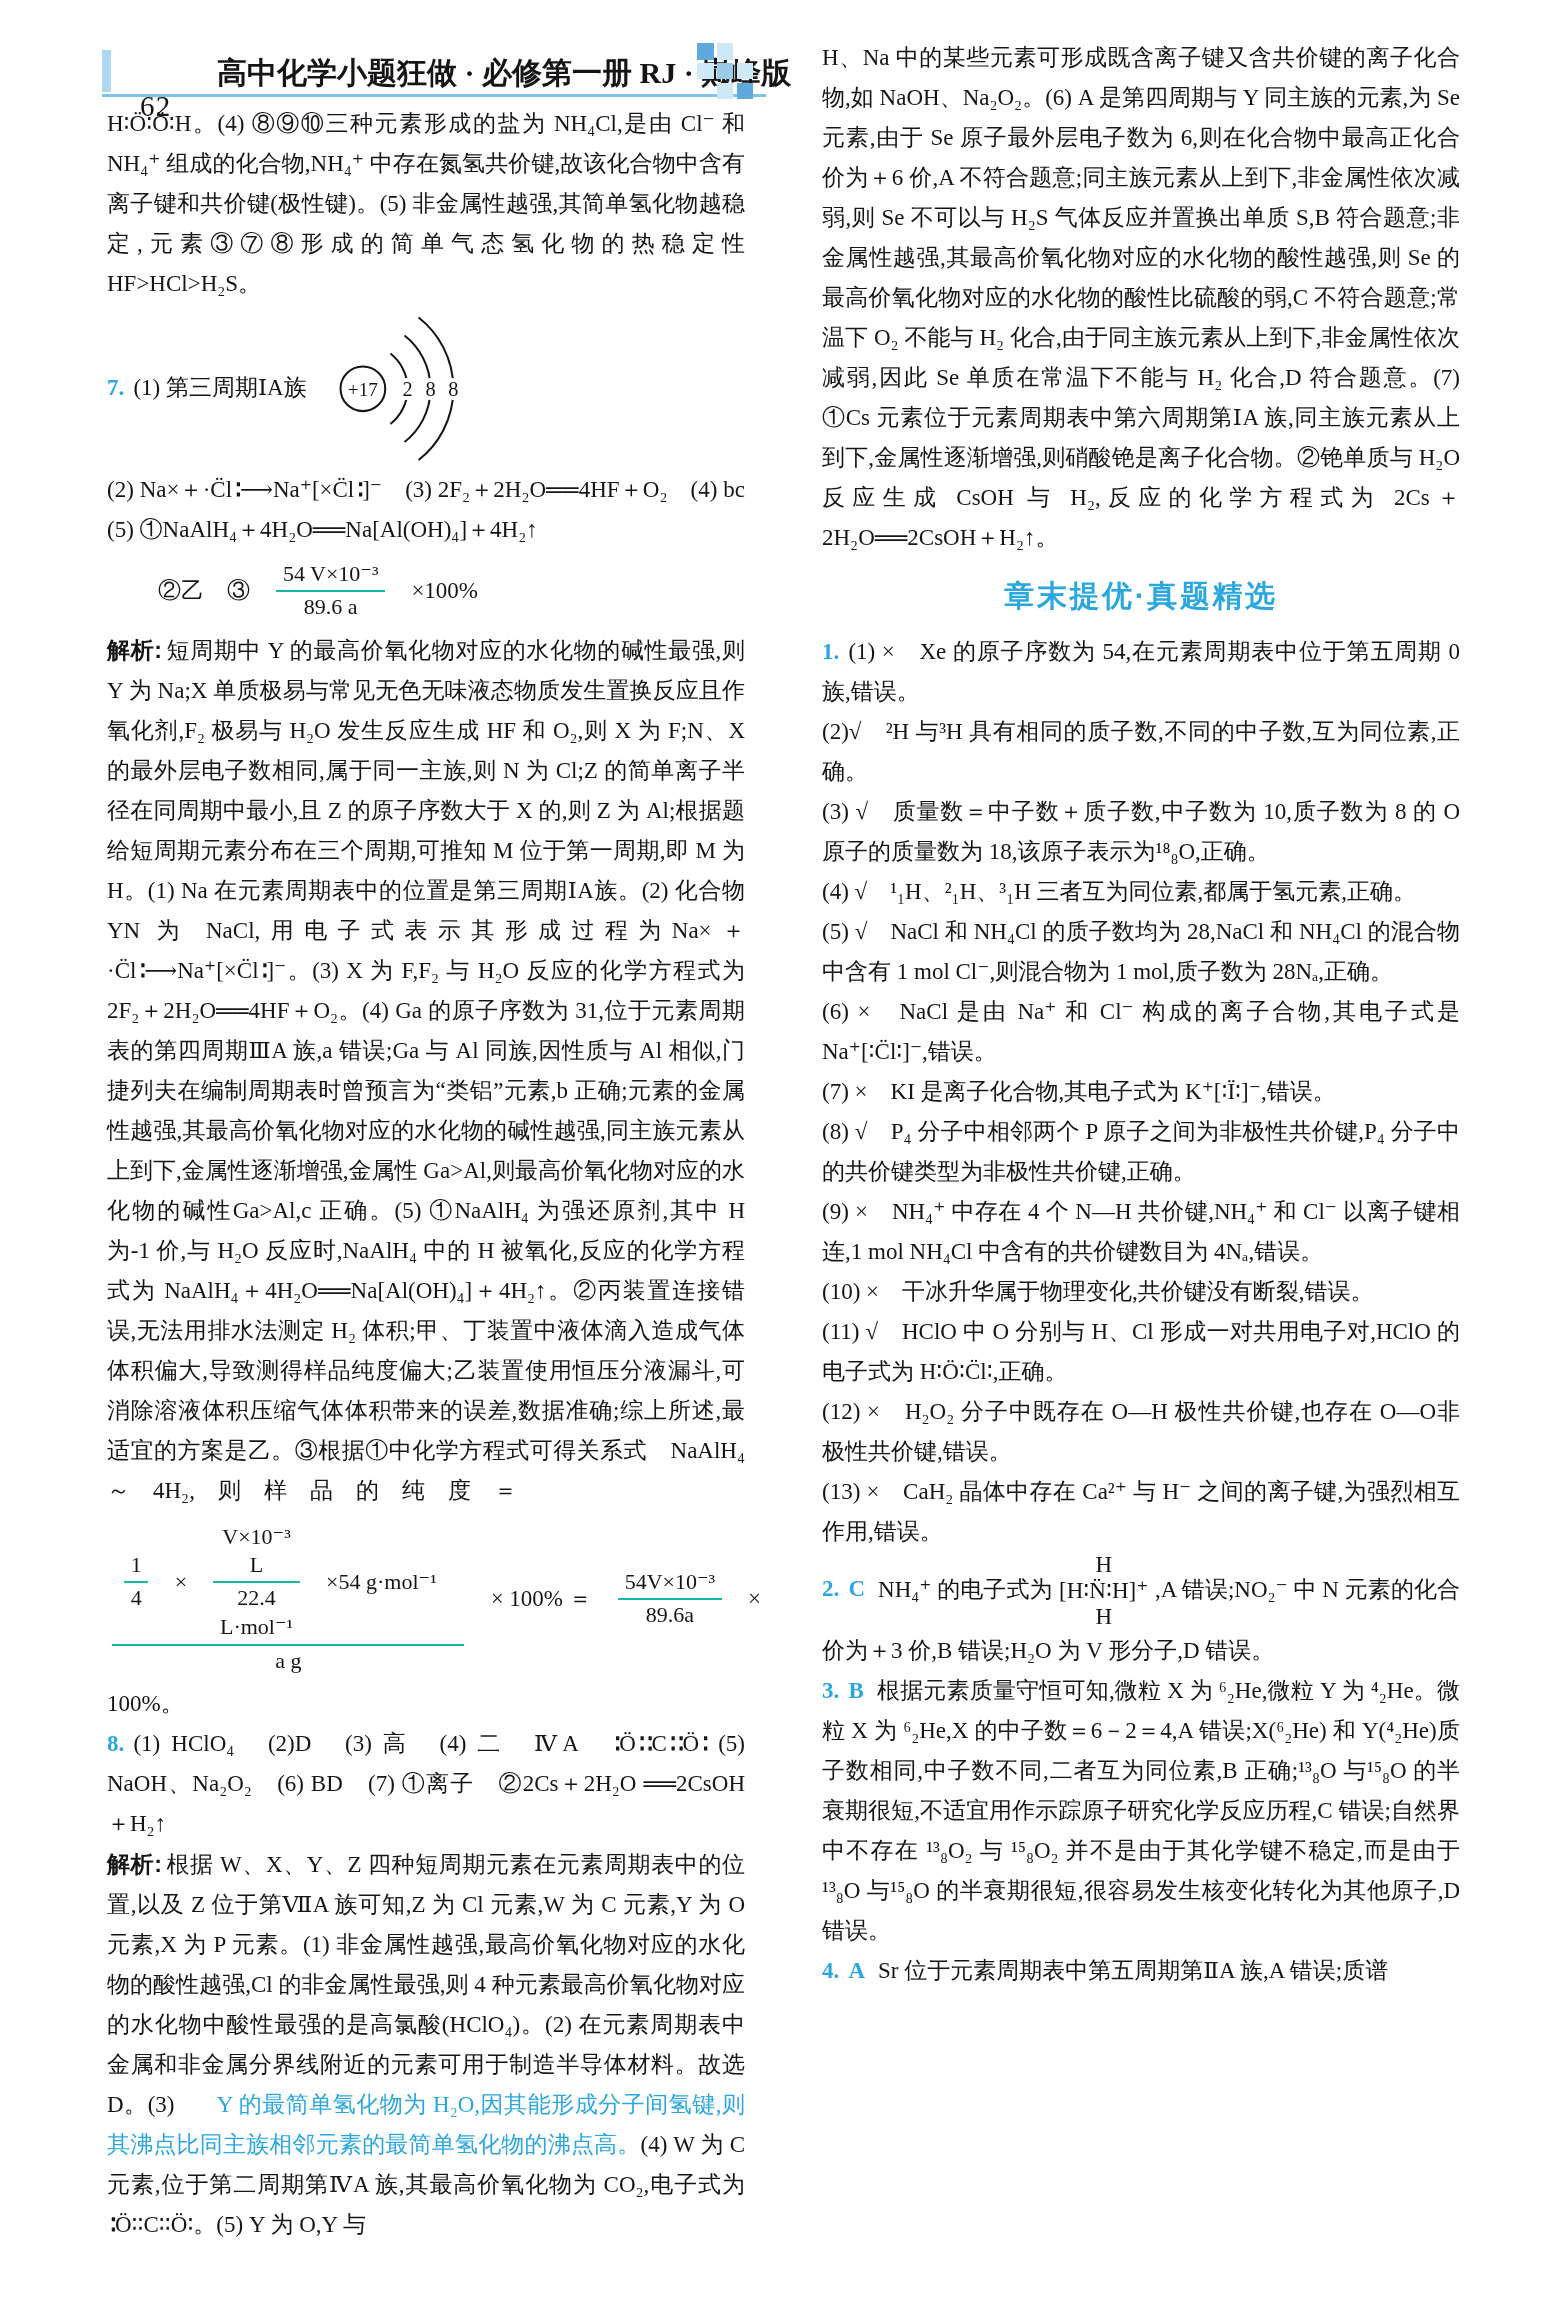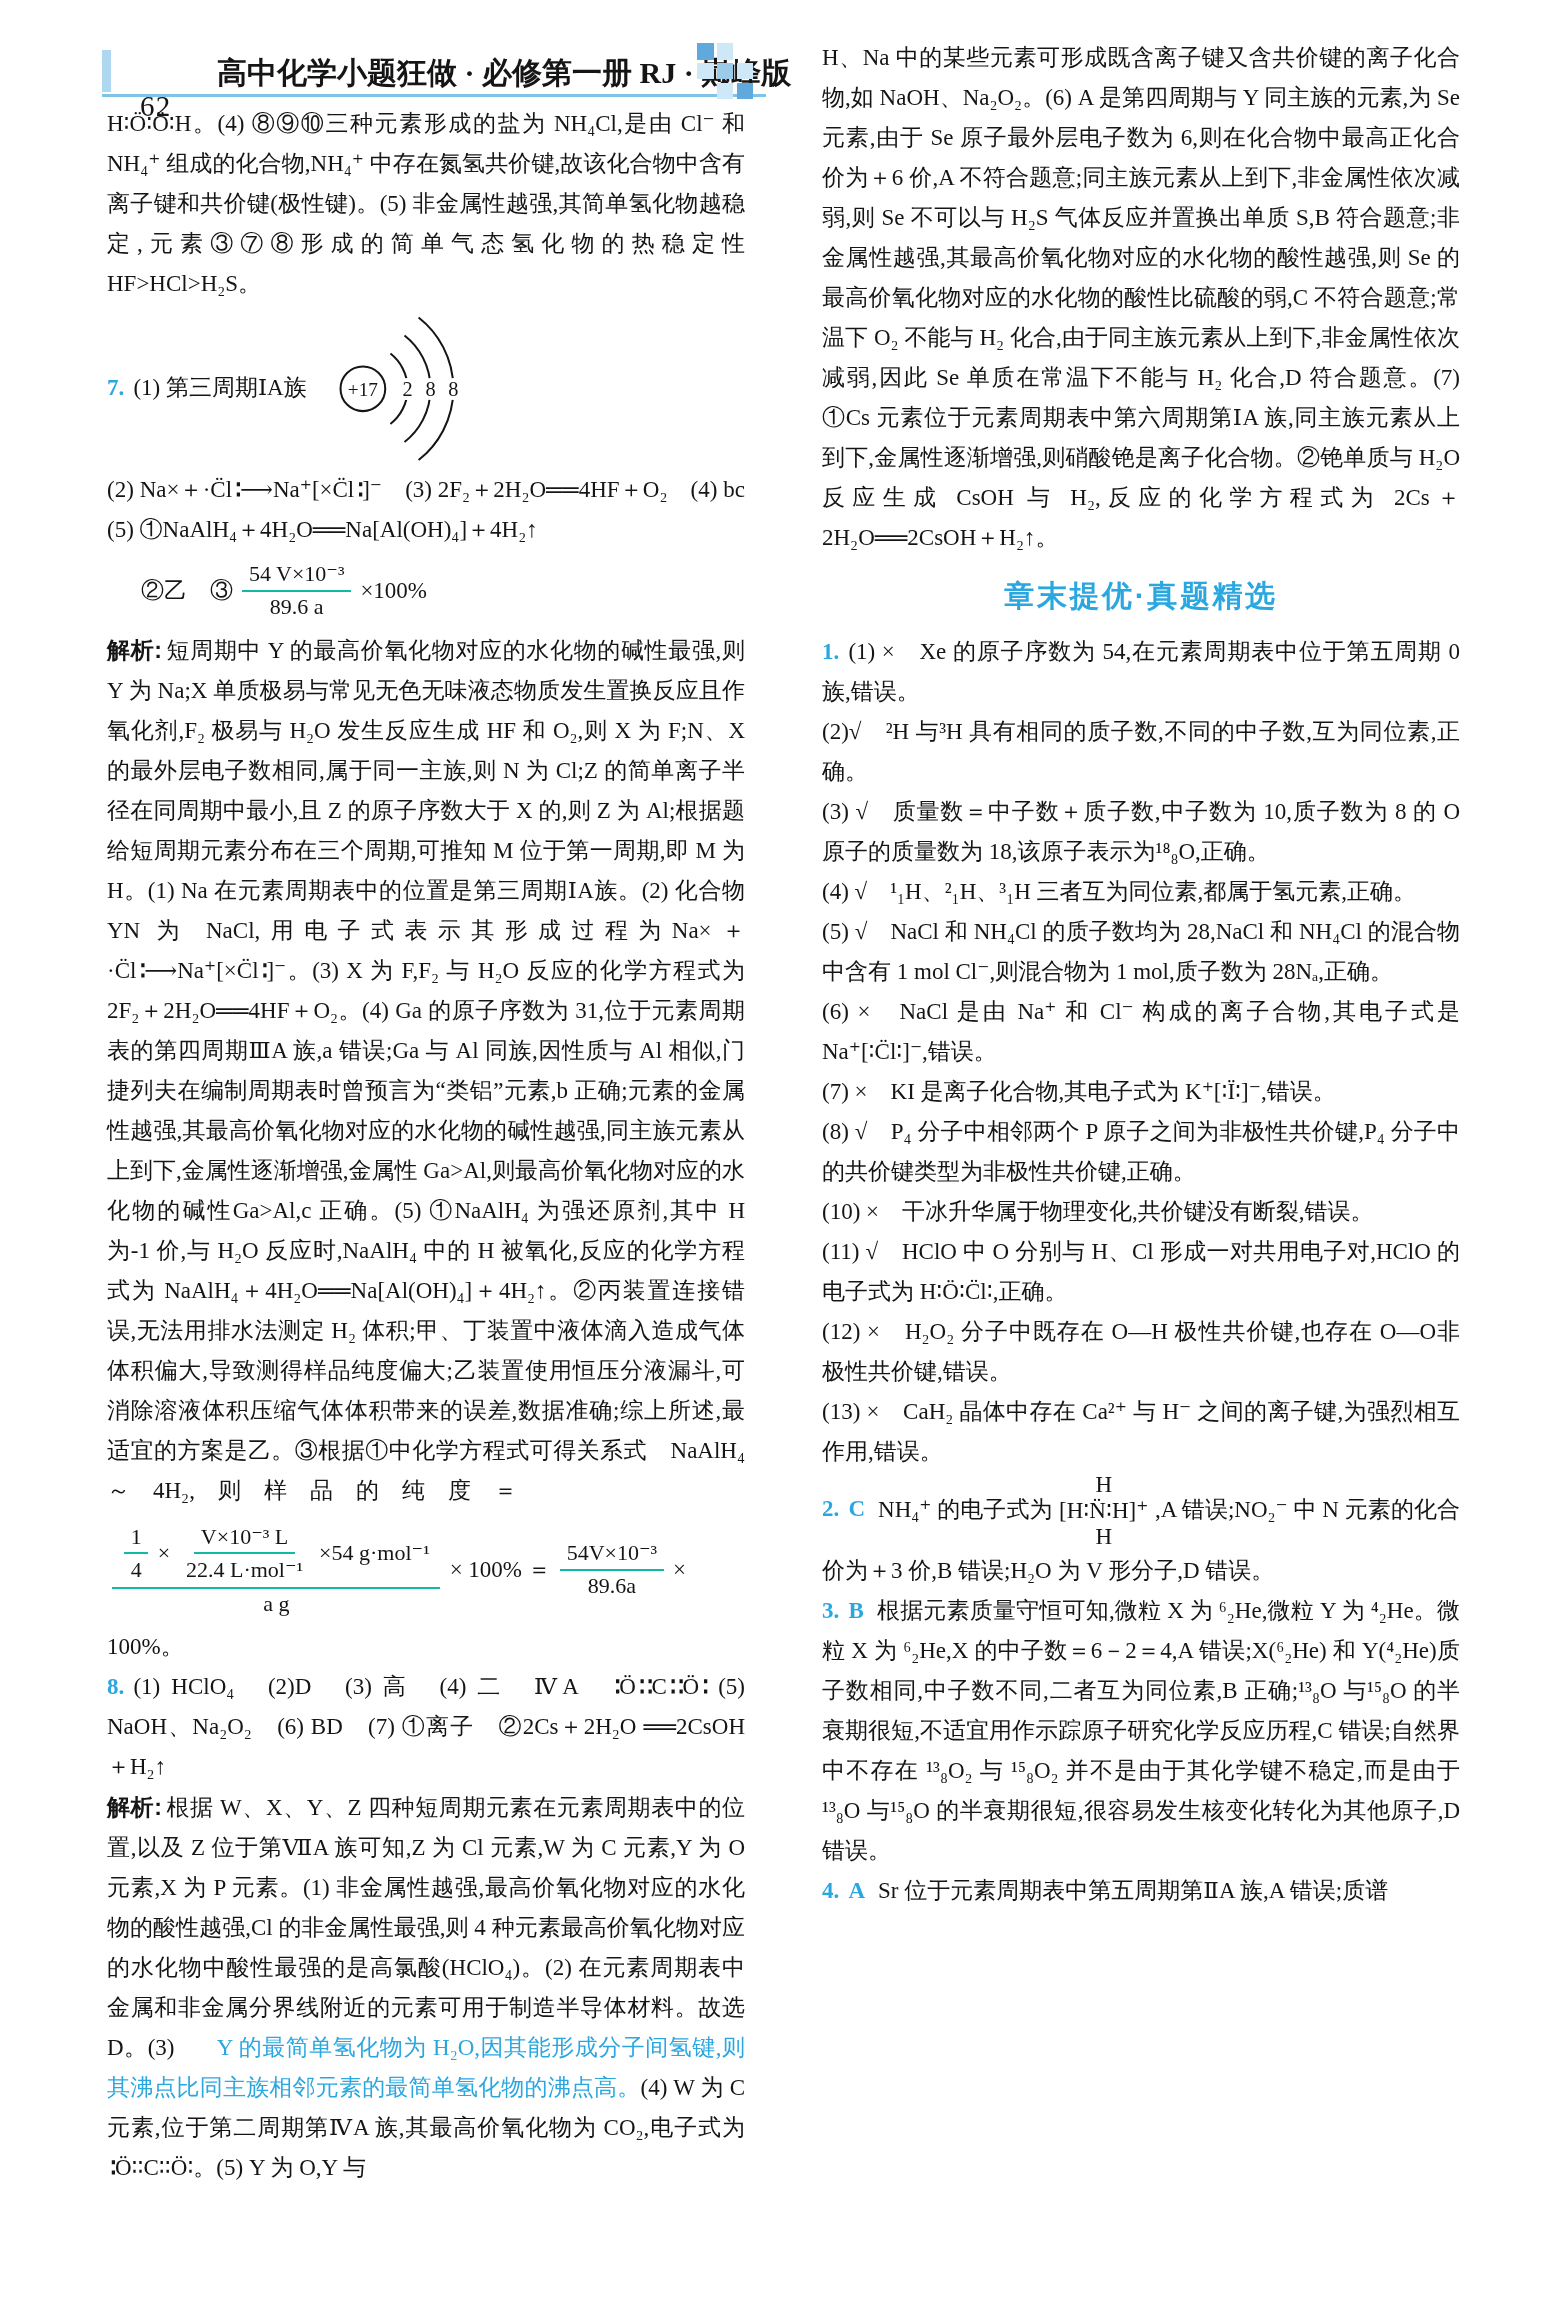--- a/index.html
+++ b/index.html
@@ -41,21 +41,21 @@
   .q7row .txt{white-space:nowrap;}
   .atom{margin-left:20px;flex:0 0 auto;}
   
   .mathrow{display:flex;align-items:center;flex-wrap:nowrap;margin:9.2px 0 6.6px 0;}
   .indent1{padding-left:30px;}
   .frac{display:inline-flex;flex-direction:column;align-items:center;vertical-align:middle;
     margin:0 5.3px;line-height:1.3;font-size:22px;}
   .frac .fnum{padding:1.3px 6.6px;border-bottom:2px solid #14b8a6;text-align:center;}
   .frac .fden{padding:1.3px 6.6px;}
   .frow{display:inline-flex;align-items:center;}
-  .mop{margin:0 4px;white-space:nowrap;}
+  .mop{margin:0 21px;white-space:nowrap;}
   
   .estruct{display:inline-flex;flex-direction:column;align-items:center;vertical-align:middle;
     line-height:1.15;margin:0 6.6px;}
 </style>
 </head>
 <body>
 
 <div class="header-accent"></div>
 <div class="header-rule"></div>
 <div class="page-num">62</div>
@@ -158,20 +158,21 @@
   <p class="para">
     <span class="qnum">1.</span><span>(1) ×　Xe 的原子序数为 54,在元素周期表中位于第五周期 0 族,错误。</span>
   </p>
   <p class="para"><span>(2)√　²H 与³H 具有相同的质子数,不同的中子数,互为同位素,正确。</span></p>
   <p class="para"><span>(3) √　质量数＝中子数＋质子数,中子数为 10,质子数为 8 的 O 原子的质量数为 18,该原子表示为¹⁸₈O,正确。</span></p>
   <p class="para"><span>(4) √　¹₁H、²₁H、³₁H 三者互为同位素,都属于氢元素,正确。</span></p>
   <p class="para"><span>(5) √　NaCl 和 NH₄Cl 的质子数均为 28,NaCl 和 NH₄Cl 的混合物中含有 1 mol Cl⁻,则混合物为 1 mol,质子数为 28Nₐ,正确。</span></p>
   <p class="para"><span>(6) ×　NaCl 是由 Na⁺ 和 Cl⁻ 构成的离子合物,其电子式是 Na⁺[∶C̈l∶]⁻,错误。</span></p>
   <p class="para"><span>(7) ×　KI 是离子化合物,其电子式为 K⁺[∶Ï∶]⁻,错误。</span></p>
   <p class="para"><span>(8) √　P₄ 分子中相邻两个 P 原子之间为非极性共价键,P₄ 分子中的共价键类型为非极性共价键,正确。</span></p>
+  <p class="para"><span>(9) ×　NH₄⁺ 中存在 4 个 N—H 共价键,NH₄⁺ 和 Cl⁻ 以离子键相连,1 mol NH₄Cl 中含有的共价键数目为 4Nₐ,错误。</span></p>
   <p class="para"><span>(10) ×　干冰升华属于物理变化,共价键没有断裂,错误。</span></p>
   <p class="para"><span>(11) √　HClO 中 O 分别与 H、Cl 形成一对共用电子对,HClO 的电子式为 H∶Ö∶C̈l∶,正确。</span></p>
   <p class="para"><span>(12) ×　H₂O₂ 分子中既存在 O—H 极性共价键,也存在 O—O非极性共价键,错误。</span></p>
   <p class="para"><span>(13) ×　CaH₂ 晶体中存在 Ca²⁺ 与 H⁻ 之间的离子键,为强烈相互作用,错误。</span></p>
 
   <p class="para">
     <span class="qnum">2.</span><span class="qletter">C</span><span>NH₄⁺ 的电子式为</span><span class="estruct">
         <span>H</span>
         <span>[H∶N̈∶H]⁺</span>
         <span>H</span>

